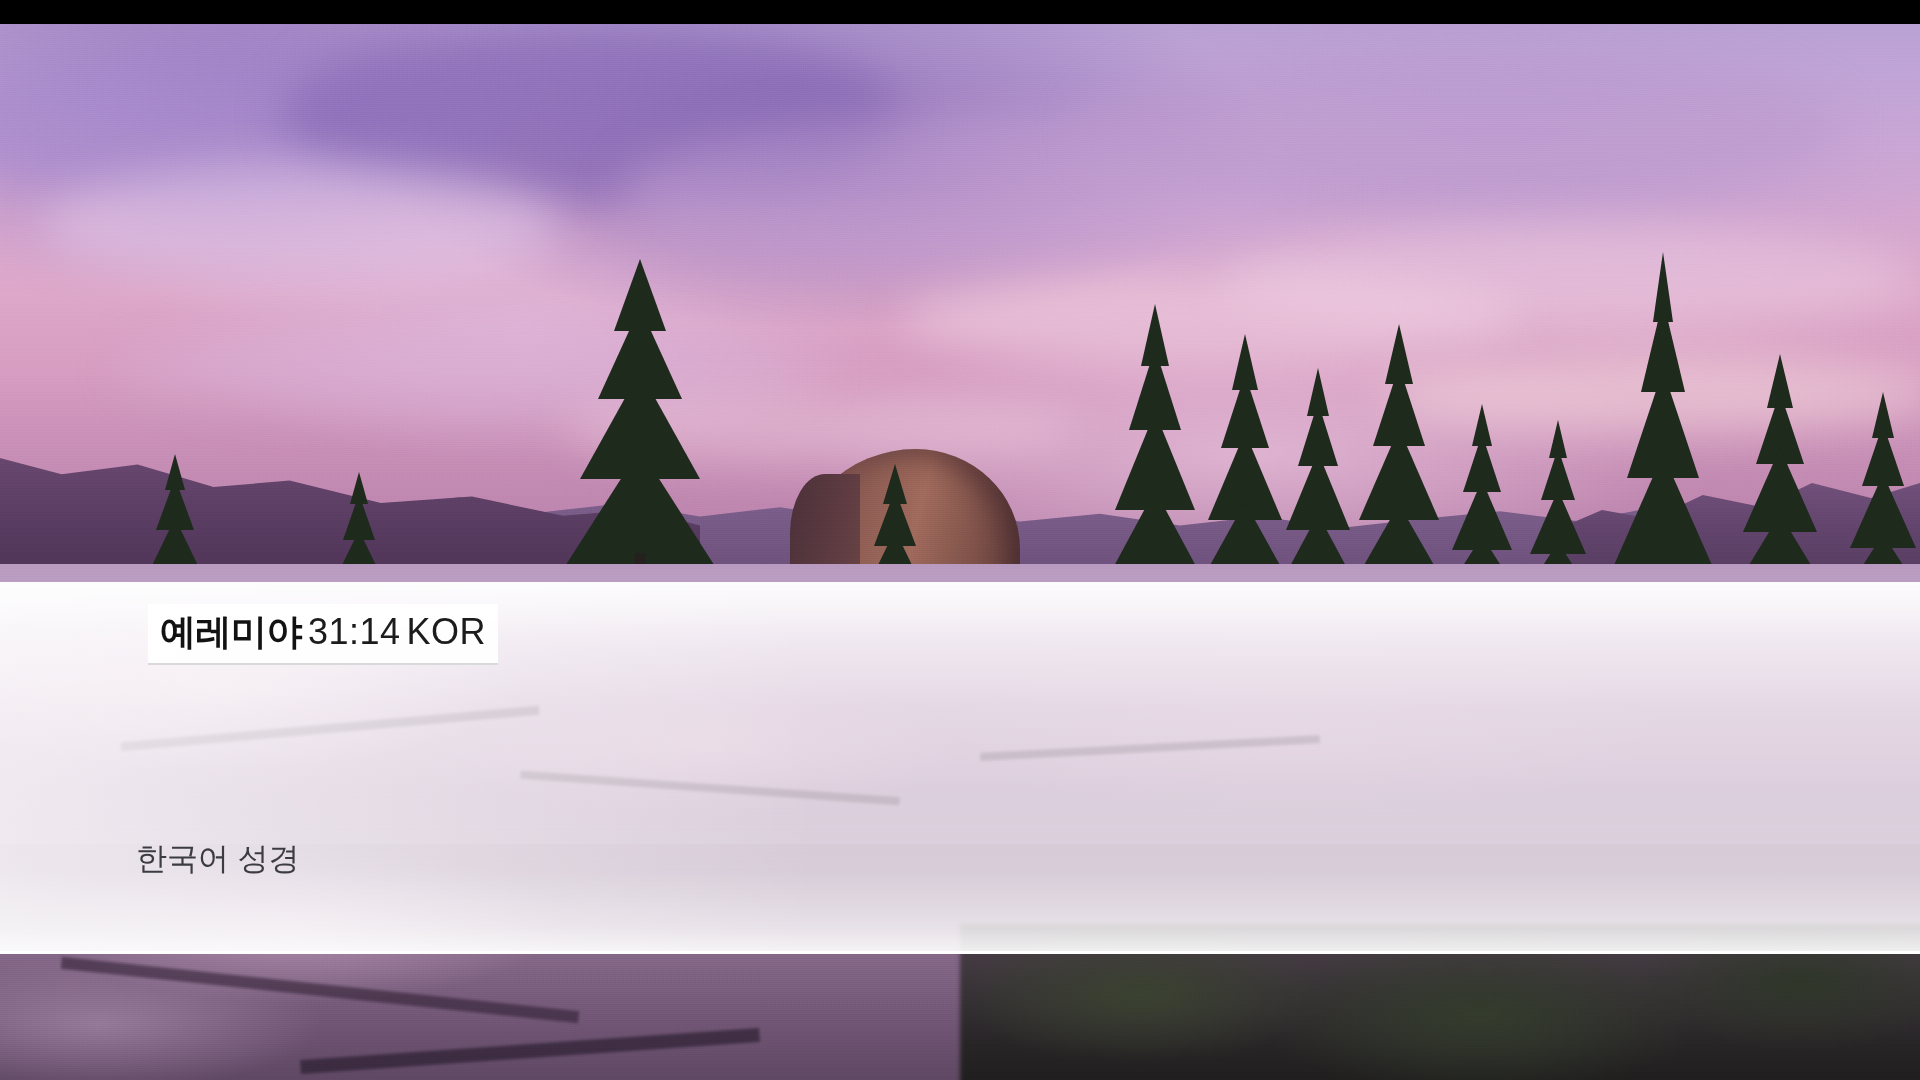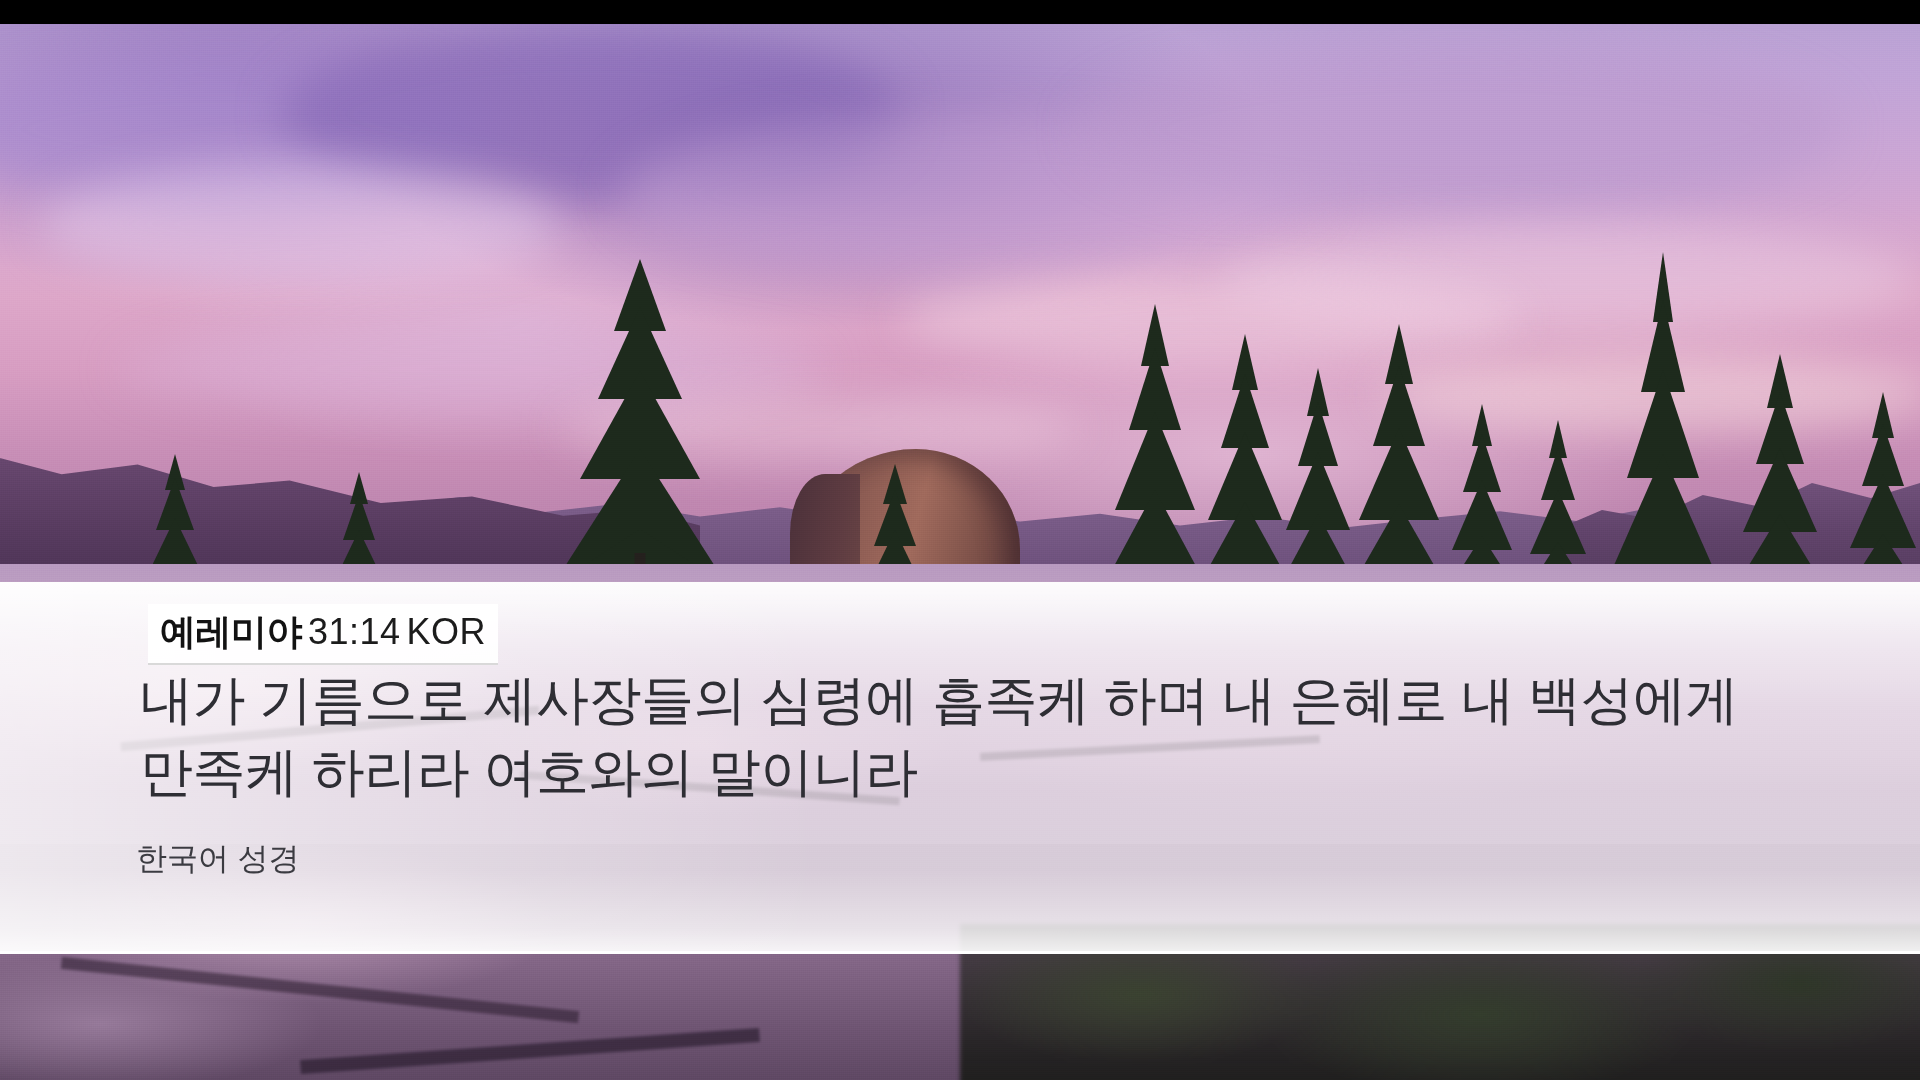--- a/index.html
+++ b/index.html
@@ -381,19 +381,18 @@
   <div class="overlay-fade-left"></div>
 
   <div class="content">
 
     <div class="ref-wrap">
       <span class="ref-box">
         <span class="ref-book">예레미야</span><span class="ref-num">31:14</span><span class="ref-num">KOR</span>
       </span>
     </div>
 
-    <div class="verse">내가 기름으로 제사장들의 심령에 흡족케 하며 내 은혜로 내 백성에게 만족케 하리라 여호와의 말이니라</div>
 
     <div class="attribution">한국어 성경</div>
 
   </div>
 
 </div>
 
 </body></html>

